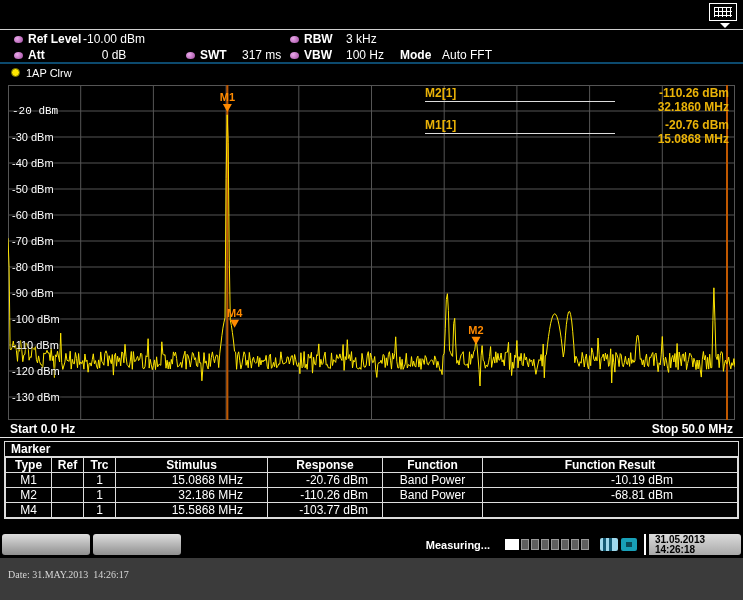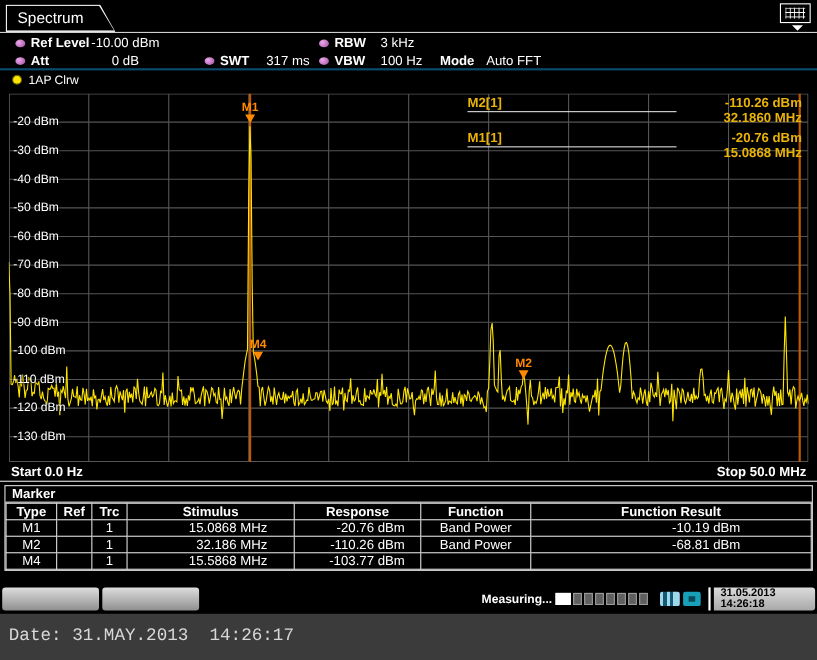--- a/index.html
+++ b/index.html
@@ -60,49 +60,44 @@
   td.c{text-align:center;}
   td.stim{text-align:right;padding-right:24px;}
   td.resp{text-align:right;padding-right:14px;}
   td.func{text-align:center;}
   td.res{text-align:right;padding-right:64px;}
 
   
   .sbar{position:absolute;left:2px;top:534px;width:739px;height:21px;display:flex;align-items:stretch;gap:3px;background:#000;}
   .sb-btn{width:88px;border-radius:3px;background:linear-gradient(#dedede,#8f8f8f);}
   .sb-space{flex:1;}
-  .sb-meas{align-self:center;color:#fff;font-size:11px;font-weight:bold;margin-right:0;white-space:nowrap;}
+  .sb-meas{align-self:center;color:#fff;font-size:11px;font-weight:bold;margin-right:12px;white-space:nowrap;}
   .sb-prog{display:flex;align-items:center;gap:2px;margin-right:8px;}
   .seg{width:8px;height:11px;background:#5f5f5f;border:1px solid #9a9a9a;}
   .seg.f{width:14px;background:#fff;border-color:#fff;}
   .sb-icons{display:flex;align-items:center;gap:3px;margin-right:4px;}
   .sbi1{width:18px;height:13px;border-radius:2px;background:
         linear-gradient(90deg,#9fd8ec 0 3px,#145a74 3px 6px,#9fd8ec 6px 9px,#145a74 9px 12px,#9fd8ec 12px);}
   .sbi2{width:16px;height:13px;border-radius:2px;background:#18a0b8;position:relative;}
   .sbi2::after{content:"";position:absolute;left:5px;top:4px;width:6px;height:5px;background:#0a4a58;}
   .sb-divider{width:2px;background:#fff;}
   .sb-date{width:92px;background:linear-gradient(#dcdcdc,#a8a8a8);color:#000;font-size:10px;font-weight:bold;
            padding:1px 0 0 6px;line-height:10px;border-radius:0 3px 3px 0;}
 
   
-  .footer{position:absolute;left:8px;top:569px;font-family:Liberation Mono, monospace;font-size:16px;
+  .footer{position:absolute;left:8px;top:569px;font-family:Liberation Serif, serif;font-size:10px;
           color:#d8d8d8;white-space:pre;}
 </style>
 </head>
 <body>
 
 <div class="screen">
   <div class="upper">
 
     <div class="tabbar">
-      <div class="tab">
-        <div class="tab-o">
-            <div class="tab-i">Spectrum</div>
-          </div>
-      </div>
       <div class="kbd-box">
           <div class="kbd-grid"></div>
         </div>
       <div class="kbd-arrow"></div>
     </div>
 
     <div class="hdr">
       <span class="bullet r1" style="left:14px;top:5px"></span>
       <span class="lab r1" style="left:28px">Ref Level</span>
       <span class="r1 vright" style="left:60px;width:108px">-10.00 dBm</span>
@@ -142,21 +137,21 @@
           <text x="467.98443999999995" y="248.67600000000004" fill="#ff8a00" font-size="11" font-weight="bold" text-anchor="middle">M2</text>
         </svg>
       <div class="mi" style="left:417px;top:2px">M2[1]</div>
       <div class="mi-line" style="top:16px"></div>
       <div class="mi" style="right:6px;top:2px">-110.26 dBm</div>
       <div class="mi" style="right:6px;top:16px">32.1860 MHz</div>
       <div class="mi" style="left:417px;top:34px">M1[1]</div>
       <div class="mi-line" style="top:48px"></div>
       <div class="mi" style="right:6px;top:34px">-20.76 dBm</div>
       <div class="mi" style="right:6px;top:48px">15.0868 MHz</div>
-    <div class="ylab" style="top: 26px;">-20 dBm</div>
+    <div class="ylab" style="top: 26px; font-family: Liberation Mono, monospace;">-20 dBm</div>
         <div class="ylab" style="top: 52px;">-30 dBm</div>
         <div class="ylab" style="top: 78px;">-40 dBm</div>
         <div class="ylab" style="top: 104px;">-50 dBm</div>
         <div class="ylab" style="top: 130px;">-60 dBm</div>
         <div class="ylab" style="top: 156px;">-70 dBm</div>
         <div class="ylab" style="top: 182px;">-80 dBm</div>
         <div class="ylab" style="top: 208px;">-90 dBm</div>
         <div class="ylab" style="top: 234px;">-100 dBm</div>
         <div class="ylab" style="top: 260px;">-110 dBm</div>
         <div class="ylab" style="top: 286px;">-120 dBm</div>

